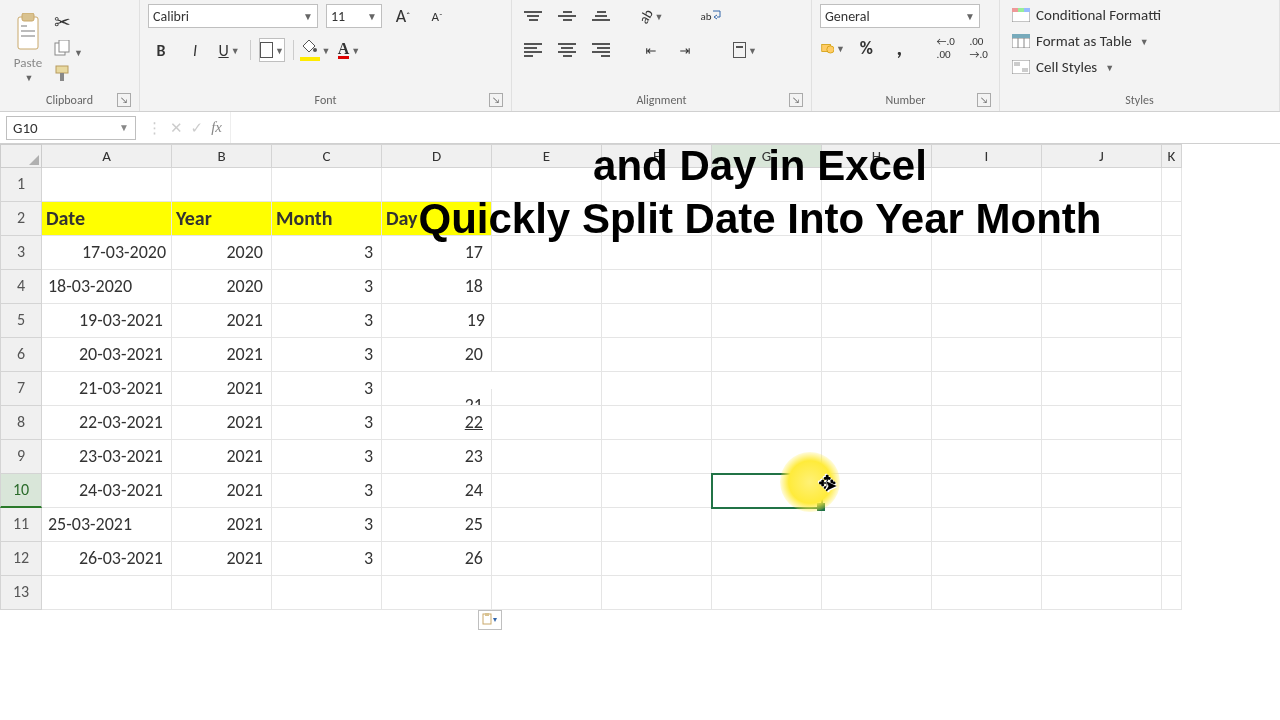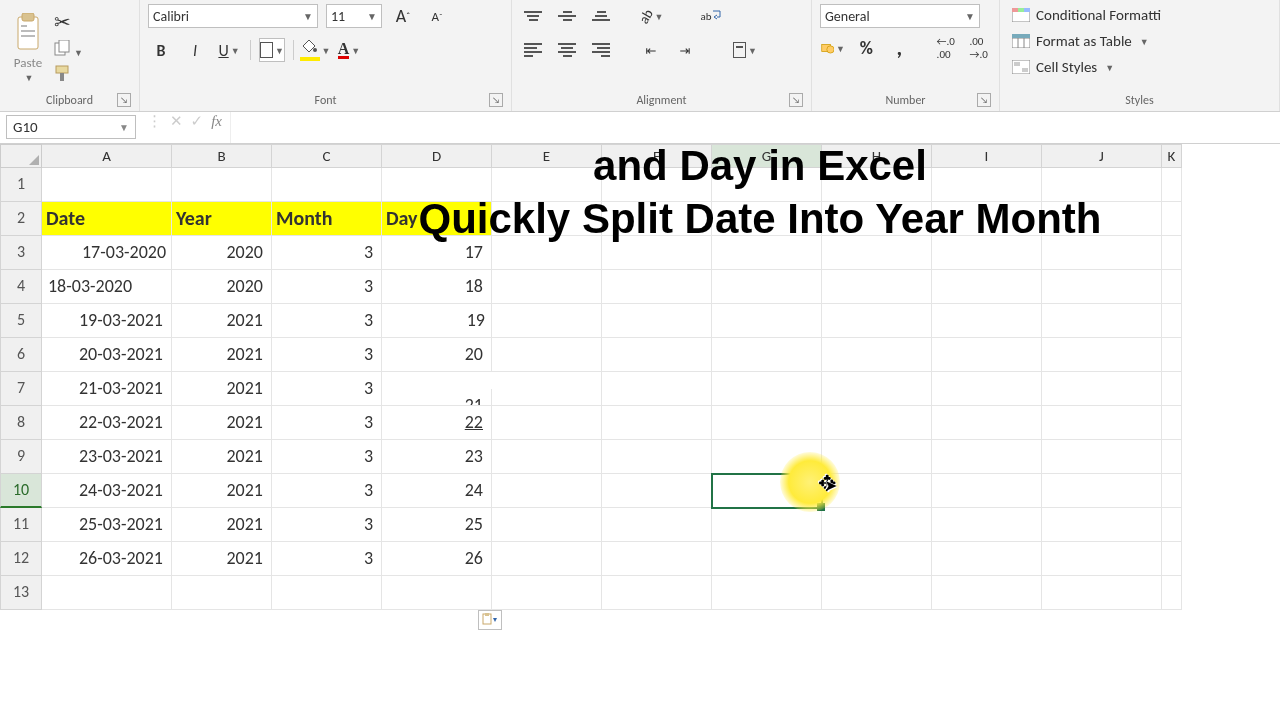--- a/index.html
+++ b/index.html
@@ -47,21 +47,21 @@
 
   
   .pct-icon{font-size:18px;font-weight:bold;}
   .comma-icon{font-size:22px; font-weight:bold; line-height:10px;}
 
   
   .styles-btn{ display:flex; align-items:center; gap:6px; font-size:15px; padding:2px 4px;}
   .tbl-icon{ width:18px; height:14px; display:inline-block;}
 
   
-  .formula-row { display:flex; align-items:flex-start; border-bottom:1px solid #d0d0d0; height:32px; background:#fff;}
+  .formula-row { display:flex; align-items:center; border-bottom:1px solid #d0d0d0; height:32px; background:#fff;}
   .namebox { width:130px; border:1px solid #bfbfbf; margin:3px 3px 3px 6px; padding:2px 6px; font-size:15px; display:flex; align-items:center;}
   .namebox .caret{margin-left:auto; color:#888; font-size:10px;}
   .fx-area{ display:flex; align-items:center; gap:8px; padding:0 8px; color:#bbb; font-size:15px;}
   .fx-area .sep{ color:#ccc;}
   .fx-italic{ font-style:italic; font-family:"Times New Roman",serif; color:#888;}
 
   
   .vid-title { position:absolute; top:140px; left:280px; right:40px; text-align:center; font-family: Arial, sans-serif; font-size:42px; font-weight:600; color:#000; line-height:1.25; z-index:50; pointer-events:none;}
 
   
@@ -495,21 +495,21 @@
         <div class="cell cE"></div>
         <div class="cell cF"></div>
         <div class="cell cG"></div>
         <div class="cell cH"></div>
         <div class="cell cI"></div>
         <div class="cell cJ"></div>
         <div class="cell cK"></div>
       </div>
       <div class="grow">
         <div class="rowh">11</div>
-        <div class="cell cA" style="text-align: right; padding-right: 8px;">25-03-2021</div>
+        <div class="cell cA" style="text-align: left; padding-right: 8px;">25-03-2021</div>
         <div class="cell cB r-align" style="padding-right: 8px;">2021</div>
         <div class="cell cC r-align" style="padding-right: 8px;">3</div>
         <div class="cell cD r-align" style="padding-right: 8px;">25</div>
         <div class="cell cE"></div>
         <div class="cell cF"></div>
         <div class="cell cG"></div>
         <div class="cell cH"></div>
         <div class="cell cI"></div>
         <div class="cell cJ"></div>
         <div class="cell cK"></div>

